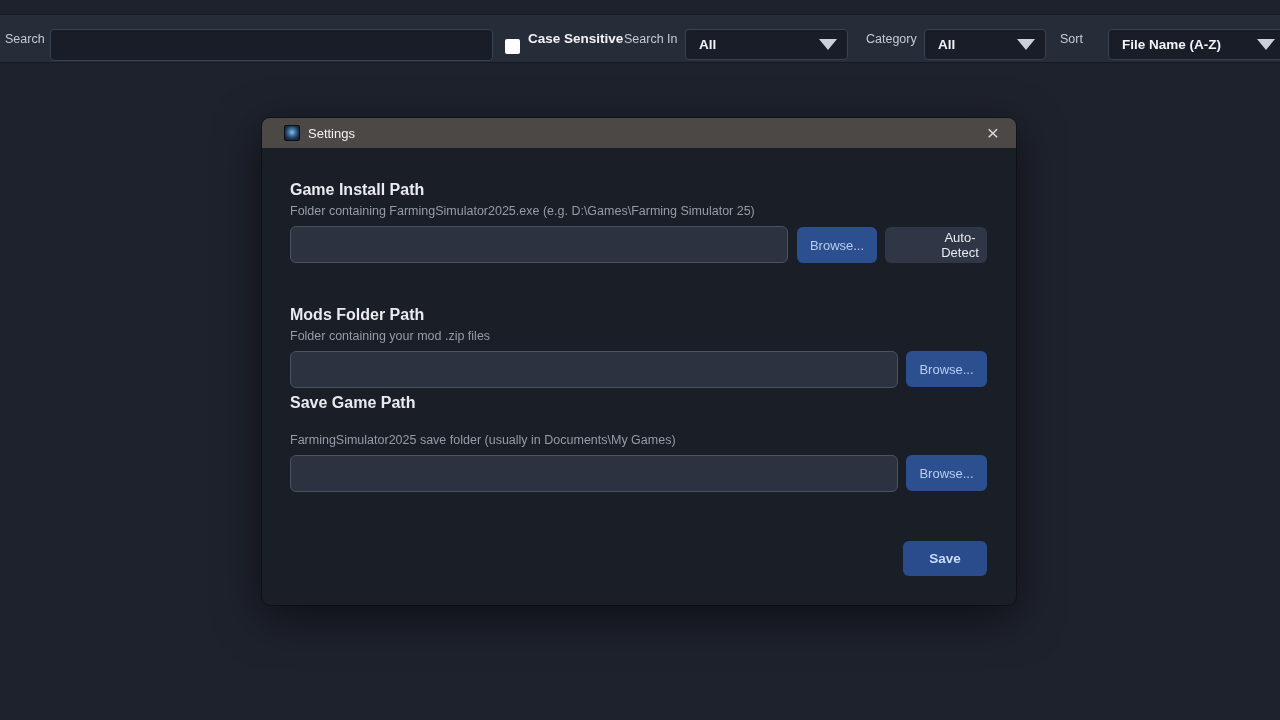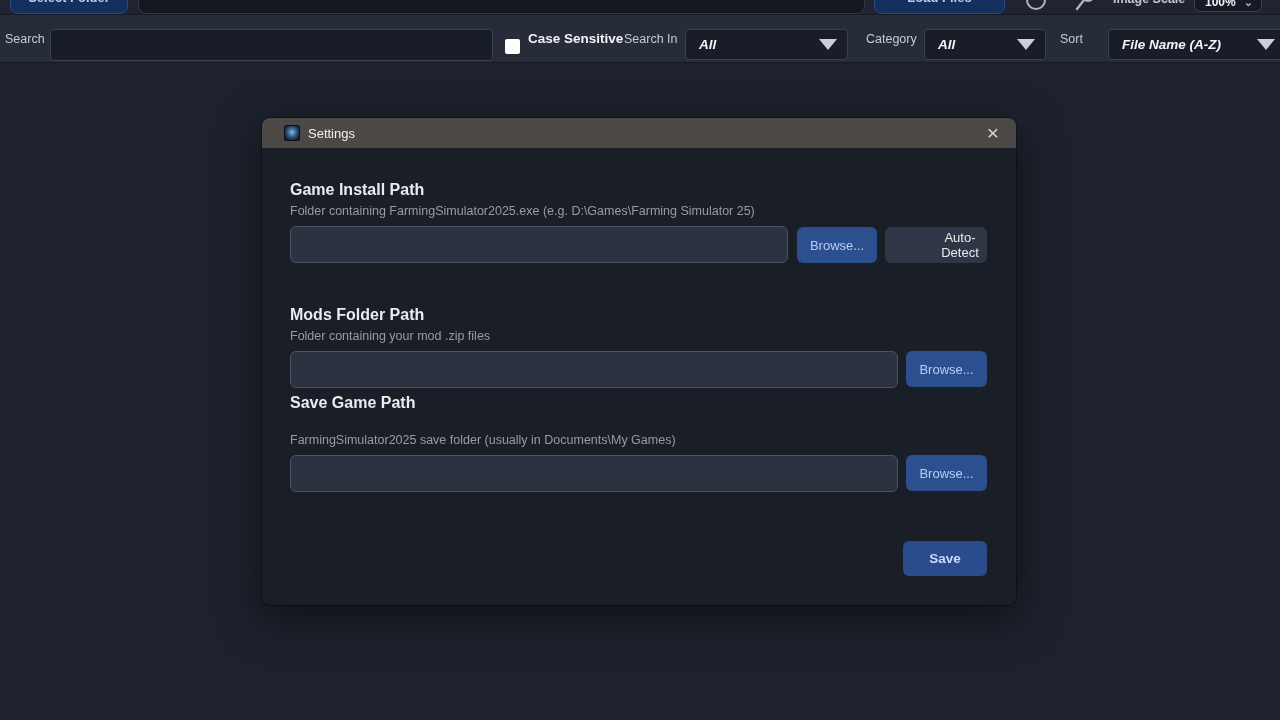--- a/index.html
+++ b/index.html
@@ -56,21 +56,21 @@
   }
   .checkbox {
     position:absolute; left:505px; top:24px; width:15px; height:15px;
     background:#ffffff; border-radius:2px; cursor:pointer;
   }
   .cs-label { position:absolute; left:528px; top:16px; font-size:13.5px; font-weight:bold; color:#f1f3f6; white-space:nowrap; }
   .dropdown {
     position:absolute; top:14px; height:31px;
     background:#191d27; border:1px solid #3a4150; border-radius:4px;
     display:flex; align-items:center; justify-content:space-between;
-    padding:0 10px 0 13px; cursor:pointer;font-style:italic;
+    padding:0 10px 0 13px; cursor:pointer;
   }
   .dropdown .dval { font-size:13.5px; font-weight:bold; color:#f2f4f7; white-space:nowrap; }
   .tri {
     width:0; height:0;
     border-left:9px solid transparent; border-right:9px solid transparent;
     border-top:11px solid #ccd1d9;
   }
 
   
   .dialog {
@@ -114,37 +114,20 @@
     position:absolute; left:641px; top:423px; width:84px; height:35px;
     background:#2a4c8c; border:none; border-radius:6px;
     color:#c9dbfa; font-size:13.5px; font-weight:bold; cursor:pointer;
   }
 </style>
 </head>
 <body>
 
 <div class="stage">
 
-  <div class="topbar">
-    <button class="btn-navy" style="left:10px; width:118px;">Select Folder</button>
-    <input class="path-input" type="text" value="" style="">
-    <button class="btn-navy" style="left:874px; width:131px;">Load Files</button>
-    <span class="circle-icon"></span>
-    <span class="mag-icon">
-      <svg width="22" height="24" viewBox="0 0 22 24">
-        <circle cx="14" cy="7" r="6" fill="none" stroke="#aeb4bd" stroke-width="2"></circle>
-        <line x1="10" y1="12" x2="3" y2="21" stroke="#aeb4bd" stroke-width="2.4" stroke-linecap="round"></line>
-      </svg>
-    </span>
-    <span class="imgscale-label">Image Scale</span>
-    <div class="scale-dd">
-      <span>100%</span>
-      <span class="chev">⌄</span>
-    </div>
-  </div>
 
   <div class="filterbar">
     <span class="flabel" style="left:5px;">Search</span>
     <input class="search-input" type="text" value="" style="">
     <span class="checkbox"></span>
     <span class="cs-label">Case Sensitive</span>
     <span class="flabel" style="left:624px;">Search In</span>
     <div class="dropdown" style="left:685px; width:163px;">
       <span class="dval">All</span>
       <span class="tri"></span>

